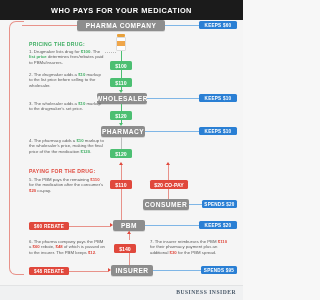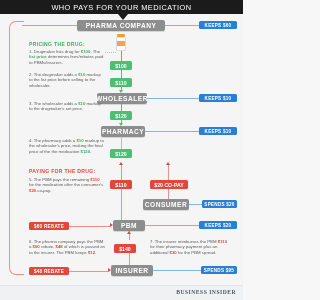--- a/index.html
+++ b/index.html
@@ -6,23 +6,23 @@
   body{
     width:243px;height:300px;overflow:hidden;
     background:#f7f7f7;
     font-family:"Liberation Sans", sans-serif;
     -webkit-font-smoothing:none;
   }
   #stage{position:relative;width:243px;height:300px;background:#f5f5f5;}
 
   
   .hdr{
-    position:absolute;left:0;top:0;width:243px;height:14px;
+    position:absolute;left:0;top:0;width:243px;height:20px;
     background:#1b1b1b;color:#fff;
-    font-size:7.4px;font-weight:normal;letter-spacing:.45px;
+    font-size:7.4px;font-weight:bold;letter-spacing:.45px;
     display:flex;align-items:center;justify-content:center;
   }
   .hdr-arrow{
     position:absolute;left:118px;top:14px;
     width:0;height:0;border-left:5px solid transparent;
     border-right:5px solid transparent;border-top:6px solid #1b1b1b;
   }
 
   
   .node{

